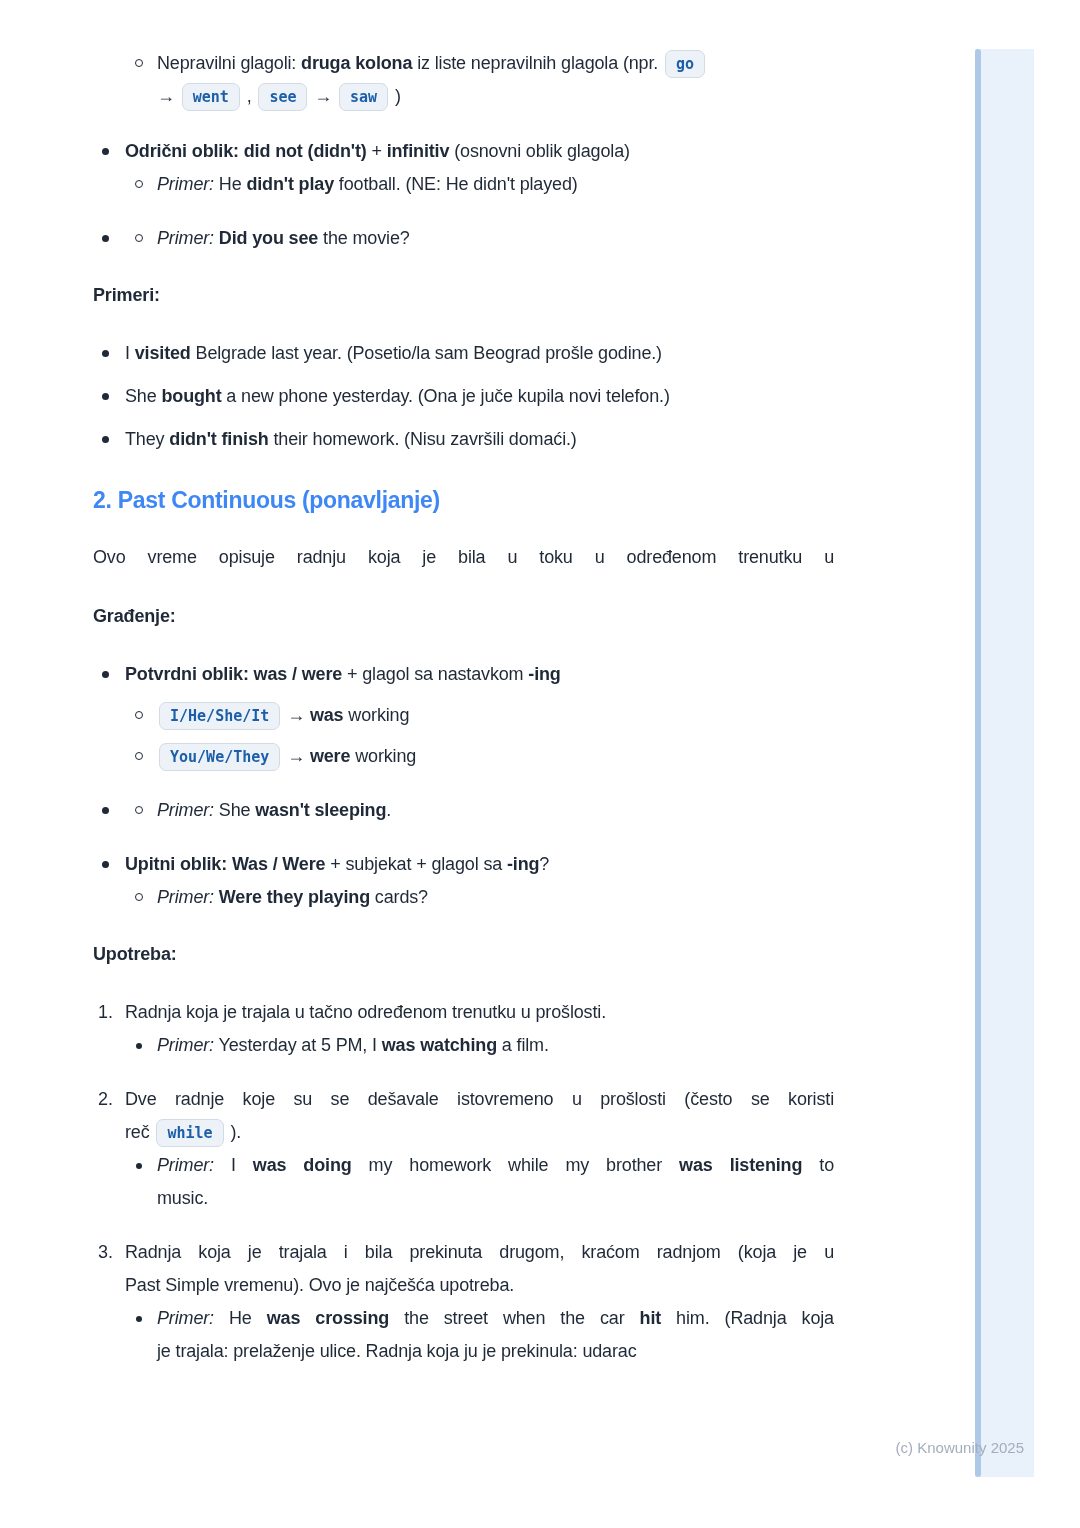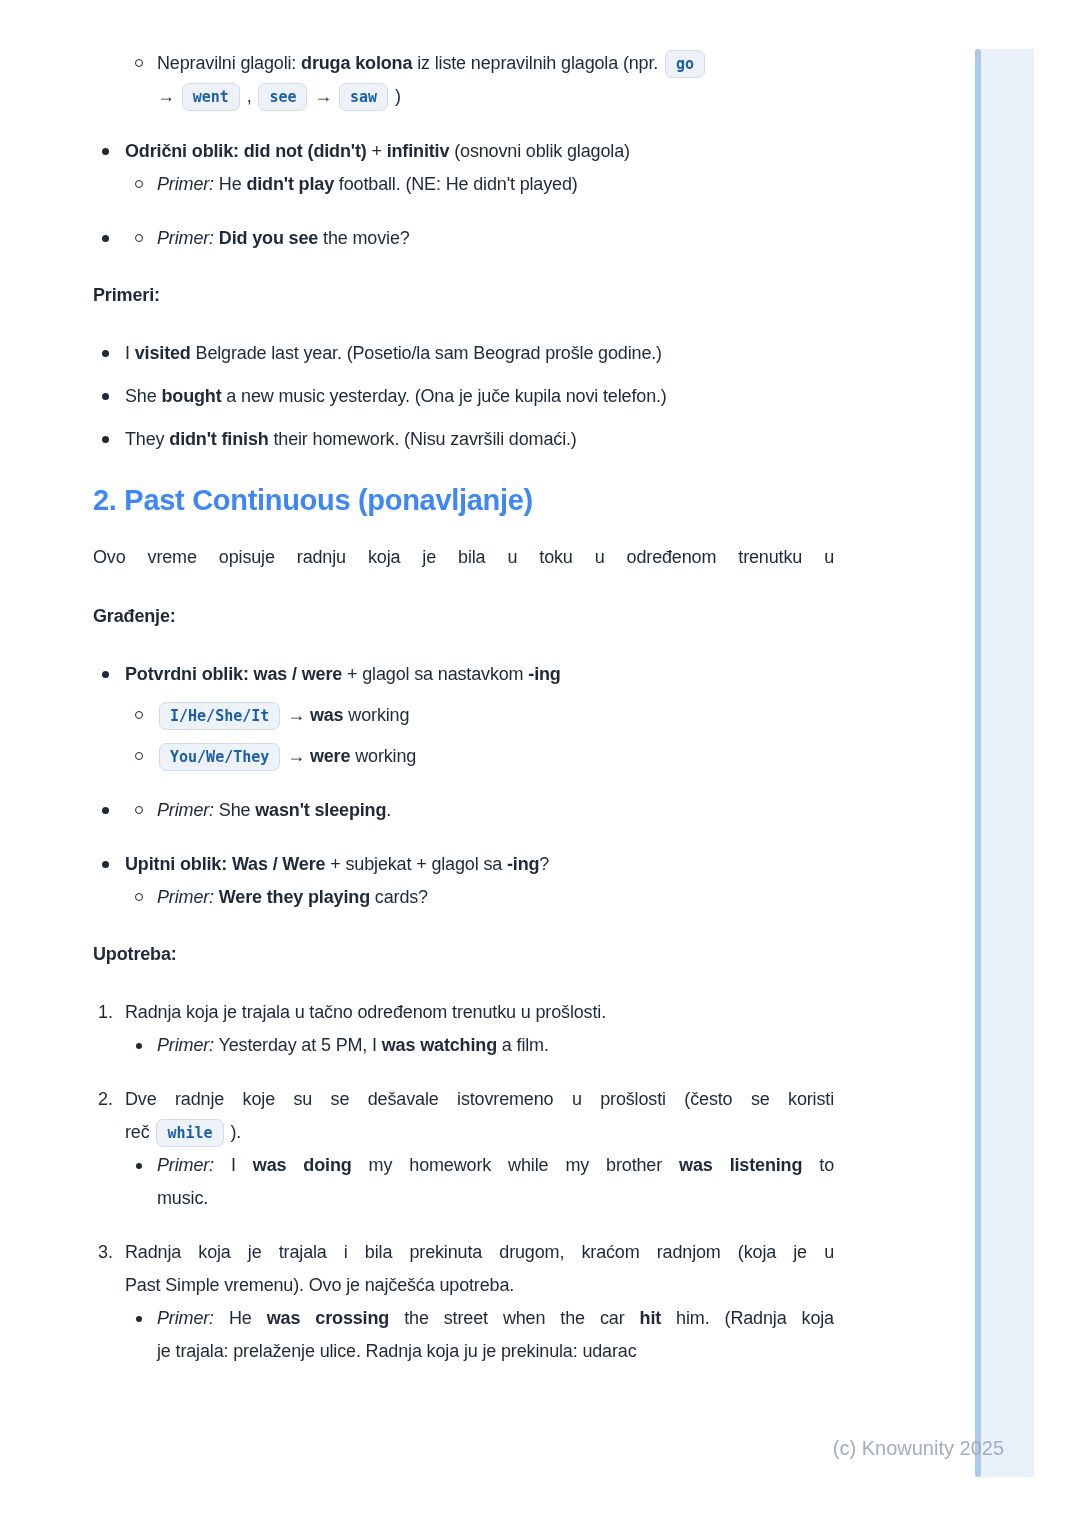--- a/index.html
+++ b/index.html
@@ -34,34 +34,34 @@
   
   ol.usage{counter-reset:n;}
   ol.usage>li{position:relative;padding-left:32px;margin-bottom:21px;counter-increment:n;}
   ol.usage>li::before{content:counter(n) ".";position:absolute;left:5px;top:0;}
 
   
   .osub>li{position:relative;padding-left:32px;}
   .osub>li::before{content:"";position:absolute;left:11px;top:14px;width:6px;height:6px;border-radius:50%;background:currentColor;}
 
   .label{font-weight:700;margin:24px 0 25px;}
-  h2{font-size:29px;line-height:37px;font-weight:700;color:var(--accent,#3e87f5);margin:26px 0 20px;letter-spacing:-0.3px;}
+  h2{font-size:23px;line-height:37px;font-weight:700;color:var(--accent,#3e87f5);margin:26px 0 20px;letter-spacing:-0.3px;}
   .para{line-height:37px;margin:0;}
   .para .line{min-height:37px;}
 
   .chip{
     display:inline-block;font-family:"DejaVu Sans Mono",monospace;font-weight:700;font-size:15px;
     line-height:20px;color:var(--chip_text,#1c5fa8);background:var(--chip_bg,#edf2f8);
     border:1px solid var(--chip_border,#d3dbe5);border-radius:7px;padding:3px 10px;margin:0 2px;
     letter-spacing:0;
   }
 
   .scroll-panel{position:absolute;left:975px;top:49px;width:59px;height:1428px;background:var(--panel_bg,#e9f1fb);z-index:1;}
   .scroll-thumb{position:absolute;left:0;top:0;width:6px;height:100%;background:var(--panel_stripe,#aec8e8);border-radius:3px;}
-  .watermark{position:absolute;top:1438px;right:76px;font-size:20px;line-height:20px;color:var(--watermark,#a3aebc);z-index:3;letter-spacing:0;}
+  .watermark{position:absolute;top:1438px;right:56px;font-size:15px;line-height:20px;color:var(--watermark,#a3aebc);z-index:3;letter-spacing:0;}
 </style>
 </head>
 <body>
 
 <div class="page">
   <div class="content">
 
     <ul class="l2 top-frag">
       <li>
         <div class="line"><span>Nepravilni glagoli: </span><span class="b">druga kolona</span><span> iz liste nepravilnih glagola (npr. </span><span class="chip">go</span></div>
@@ -87,21 +87,21 @@
       </li>
     </ul>
 
     <div class="label">Primeri:</div>
 
     <ul class="l1">
       <li style="margin-bottom:10px;">
         <div class="line"><span>I </span><span class="b">visited</span><span> Belgrade last year. (Posetio/la sam Beograd prošle godine.)</span></div>
       </li>
       <li style="margin-bottom:10px;">
-        <div class="line"><span>She </span><span class="b">bought</span><span> a new music yesterday. (Ona je juče kupila novi telefon.)</span></div>
+        <div class="line"><span>She </span><span class="b">bought</span><span> a new phone yesterday. (Ona je juče kupila novi telefon.)</span></div>
       </li>
       <li style="margin-bottom:10px;">
         <div class="line"><span>They </span><span class="b">didn't finish</span><span> their homework. (Nisu završili domaći.)</span></div>
       </li>
     </ul>
 
     <h2>2. Past Continuous (ponavljanje)</h2>
 
     <p class="para">
       <span class="line jl" style="display:block;"><span>Ovo vreme opisuje radnju koja je bila u toku u određenom trenutku u</span></span>

